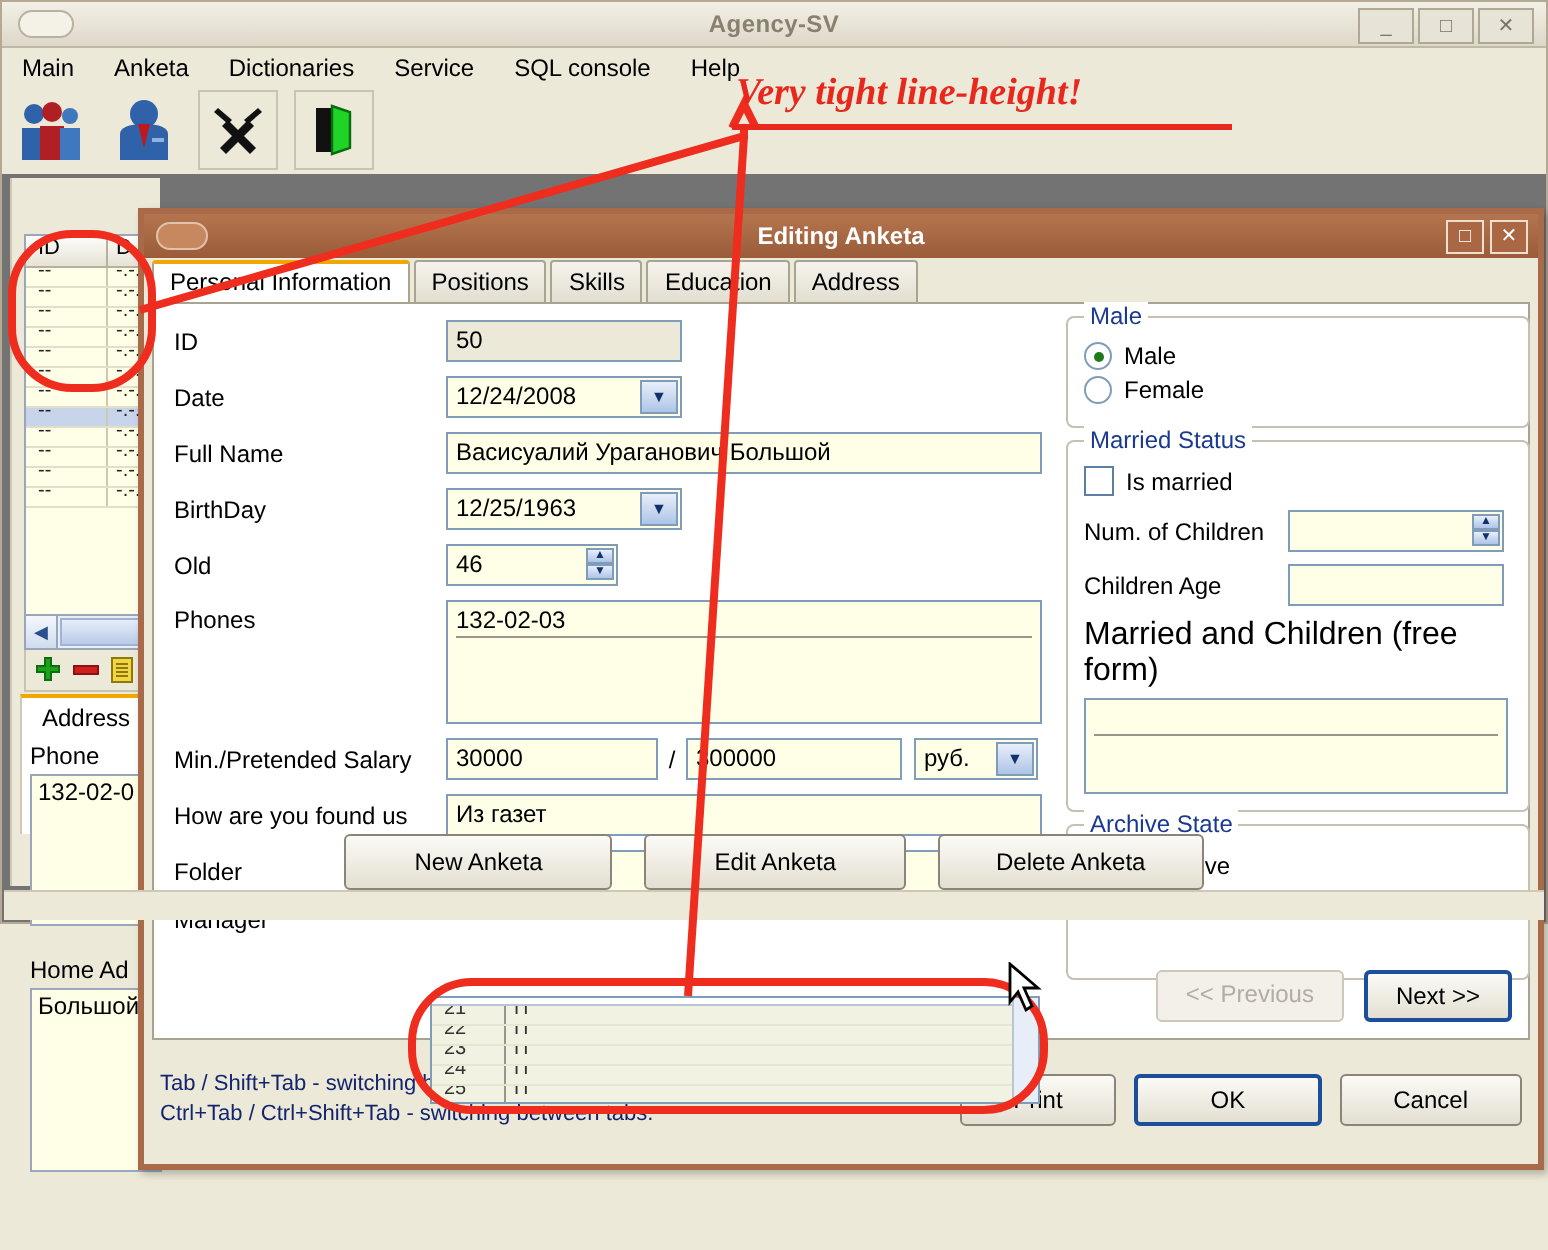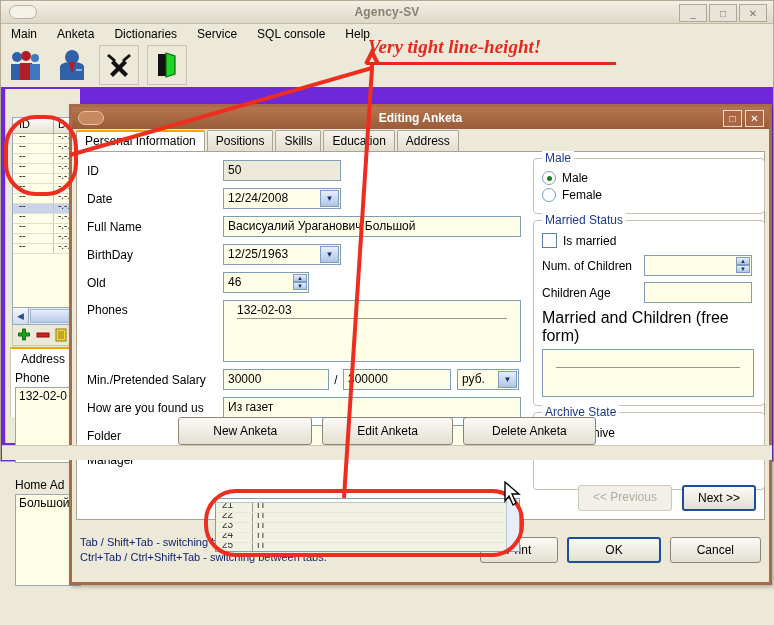--- a/index.html
+++ b/index.html
@@ -5,21 +5,21 @@
   html,body{margin:0;padding:0;}
   body{
     width:774px;height:625px;overflow:hidden;position:relative;
     background:#ece9d8;
     font-family:"Liberation Sans","DejaVu Sans",sans-serif;
     font-size:12px;color:#000;
   }
 
   
   #app-window{position:absolute;left:0;top:0;width:774px;height:462px;
-    background:#6d28d9;border:1px solid #b5a994;box-sizing:border-box;}
+    background:#737373;border:1px solid #b5a994;box-sizing:border-box;}
 
   #main-titlebar{height:22px;background:linear-gradient(#f2efe5,#ddd8c8);
     border-bottom:1px solid #c0b9a6;position:relative;
     display:flex;align-items:center;justify-content:center;}
   #main-titlebar .title{font-weight:bold;color:#8a8070;font-size:12px;letter-spacing:.2px;}
   .tb-pill{position:absolute;left:8px;top:4px;width:26px;height:12px;border-radius:7px;
     border:1px solid #b9b2a0;background:#f4f1e7;}
   .tb-btns{position:absolute;right:6px;top:3px;display:flex;gap:2px;}
   .tb-btn{width:26px;height:16px;border:1px solid #b0a894;background:#e7e3d6;
     display:flex;align-items:center;justify-content:center;color:#7b7366;font-size:10px;}
@@ -94,21 +94,21 @@
   .fin{border:1px solid #7f9db9;background:#ffffe8;font-size:12px;padding:2px 4px;
     box-sizing:border-box;height:21px;line-height:15px;}
   .fin.readonly{background:#ece9d8;}
   .combo{position:relative;display:inline-block;}
   .combo .arrowbtn{position:absolute;right:2px;top:2px;width:17px;height:15px;
     background:linear-gradient(#e8eefb,#aec4e6);border:1px solid #7f9db9;
     display:flex;align-items:center;justify-content:center;font-size:8px;color:#12326b;}
   .spin{position:absolute;right:2px;top:2px;width:14px;height:16px;display:flex;flex-direction:column;}
   .spin i{flex:1;background:linear-gradient(#e8eefb,#aec4e6);border:1px solid #7f9db9;
     font-size:6px;line-height:6px;text-align:center;color:#12326b;font-style:normal;}
-  .ta{border:1px solid #7f9db9;background:#ffffe8;font-size:12px;padding:2px 13px;box-sizing:border-box;}
+  .ta{border:1px solid #7f9db9;background:#ffffe8;font-size:12px;padding:2px 4px;box-sizing:border-box;}
   .ta .firstline{border-bottom:1px solid #9a958a;padding-bottom:1px;}
 
   
   .form-right{position:absolute;left:456px;top:6px;width:232px;}
   .grp{border:1px solid #c5c0b0;border-radius:4px;margin-bottom:6px;position:relative;padding:12px 8px 8px 8px;}
   .grp > .gtitle{position:absolute;top:-8px;left:8px;background:#fff;padding:0 3px;
     color:#1b3a8f;font-size:12px;}
   .radio-row,.check-row{display:flex;align-items:center;gap:6px;margin-bottom:3px;font-size:12px;}
   .radio{width:12px;height:12px;border:1px solid #7f9db9;border-radius:50%;background:#fff;
     display:flex;align-items:center;justify-content:center;}
@@ -122,21 +122,21 @@
   .btn{border:1px solid #8a8578;background:linear-gradient(#fbfaf6,#e3dfd1);
     font-size:12px;padding:4px 14px;border-radius:3px;}
   .btn.disabled{color:#b2ada0;border-color:#cdc8ba;background:#f2f0e9;}
   .btn.default{border:2px solid #1b4f9c;}
 
   #hintbar{position:absolute;left:4px;right:4px;bottom:4px;height:56px;display:flex;align-items:center;}
   #hints{flex:1;color:#12246e;font-size:11px;line-height:15px;padding-left:4px;}
   #dlg-buttons{display:flex;gap:9px;padding-right:4px;}
 
   
-  #app-buttons{position:absolute;left:0;right:0;bottom:16px;display:flex;justify-content:center;gap:10px;text-align:right;}
+  #app-buttons{position:absolute;left:0;right:0;bottom:16px;display:flex;justify-content:center;gap:16px;text-align:right;}
   #statusbar{position:absolute;left:1px;right:1px;bottom:1px;height:14px;
     background:#ece9d8;border-top:1px solid #cfc8b6;}
 
   
   #mgr-popup{position:absolute;left:214px;top:497px;width:303px;height:52px;
     border:1px solid #7f9db9;background:#f2f2e2;overflow:hidden;}
   #mgr-popup .top{height:3px;background:#fff;border-bottom:1px solid #b9c4d6;}
   .mrow{display:flex;height:9px;overflow:hidden;font-size:10px;line-height:3px;color:#333;
     border-bottom:1px solid #e6e6d2;}
   .mrow .m1{width:30px;padding-left:6px;border-right:1px solid #9a958a;overflow:hidden;white-space:nowrap;}

